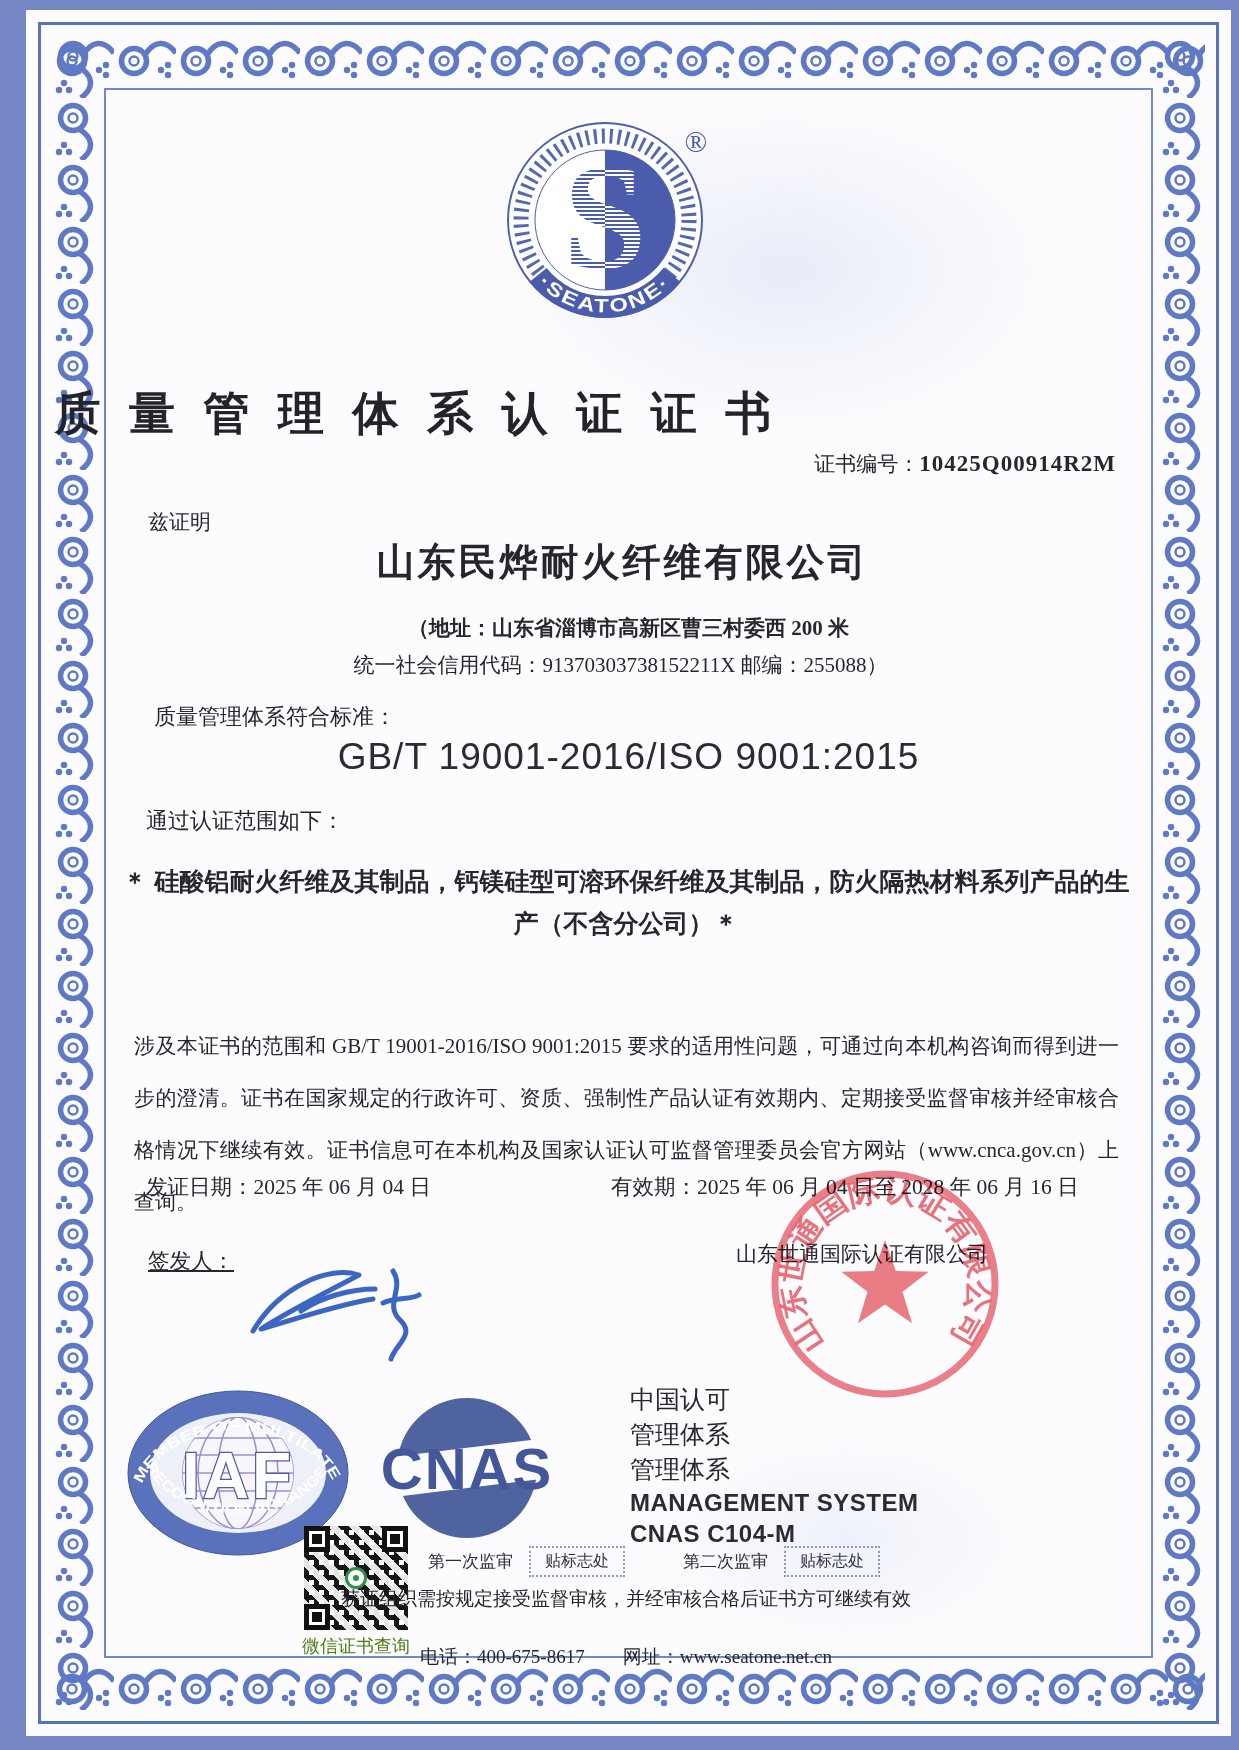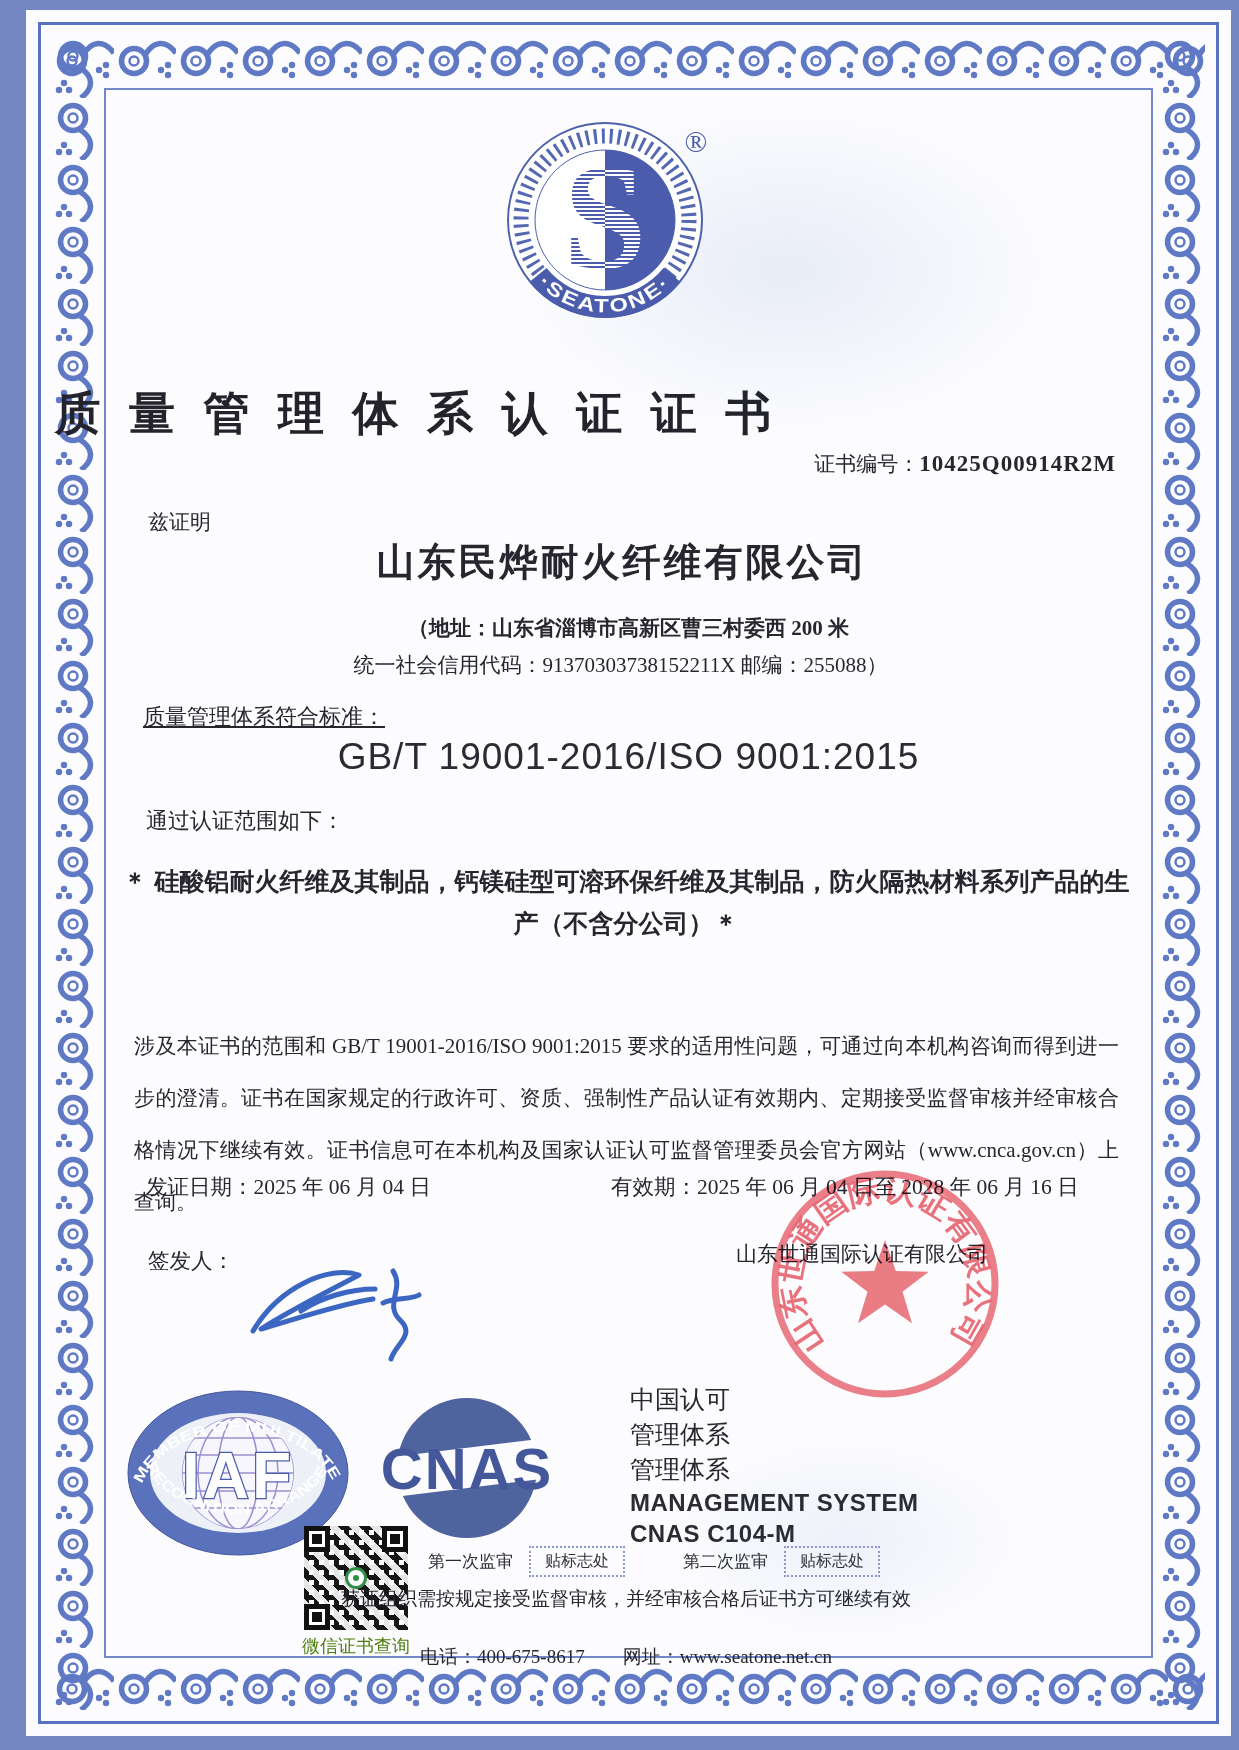--- a/index.html
+++ b/index.html
@@ -24,28 +24,28 @@
   .sans{font-family:"Liberation Sans","DejaVu Sans",sans-serif;}
 
   .title{left:0;right:0;top:332px;text-align:left;font-size:46px;font-weight:700;
          letter-spacing:.62em;padding-left:.62em;color:#23232b;margin-top:41px;}
   .certno{right:115px;top:440px;font-size:21px;}
   .certno b{font-size:23px;letter-spacing:1px;}
   .attest{left:122px;top:498px;font-size:21px;}
   .company{left:0;right:12px;top:527px;text-align:center;font-size:38px;font-weight:700;letter-spacing:3px;}
   .addr{left:0;right:0;top:604px;text-align:center;font-size:21px;font-weight:bold;}
   .credit{left:0;right:16px;top:641px;text-align:center;font-size:21px;}
-  .stdlabel{left:117px;top:692px;font-size:22px;text-decoration:underline;}
+  .stdlabel{left:128px;top:692px;font-size:22px;}
   .standard{left:0;right:0;top:726px;text-align:center;font-size:37px;letter-spacing:1px;color:#2b2b33;}
   .scopelabel{left:120px;top:796px;font-size:22px;}
   .scope{left:95px;width:1010px;top:850px;text-align:center;font-size:25px;font-weight:700;line-height:42px;}
   .notice{left:108px;width:985px;top:1010px;font-size:21px;line-height:52px;text-align:justify;}
   .issue{left:120px;top:1162px;font-size:21.5px;}
   .validity{left:585px;top:1162px;font-size:21.5px;}
-  .signer{left:122px;top:1236px;font-size:21.5px;}
+  .signer{left:122px;top:1236px;font-size:21.5px;text-decoration:underline;}
   .issuer{left:710px;top:1230px;font-size:21px;}
   .sig{left:215px;top:1235px;}
   .stamp{left:735px;top:1150px;opacity:.88;mix-blend-mode:multiply;}
   .iaf{left:98px;top:1378px;}
   .cnas{left:342px;top:1380px;}
   .accr{left:604px;top:1372px;}
   .accr .zh{font-size:25px;line-height:35px;}
   .accr .en{font-size:24px;font-weight:700;line-height:31px;letter-spacing:.5px;color:#2b2b33;}
 
   .qr{left:278px;top:1516px;width:104px;height:104px;background:

